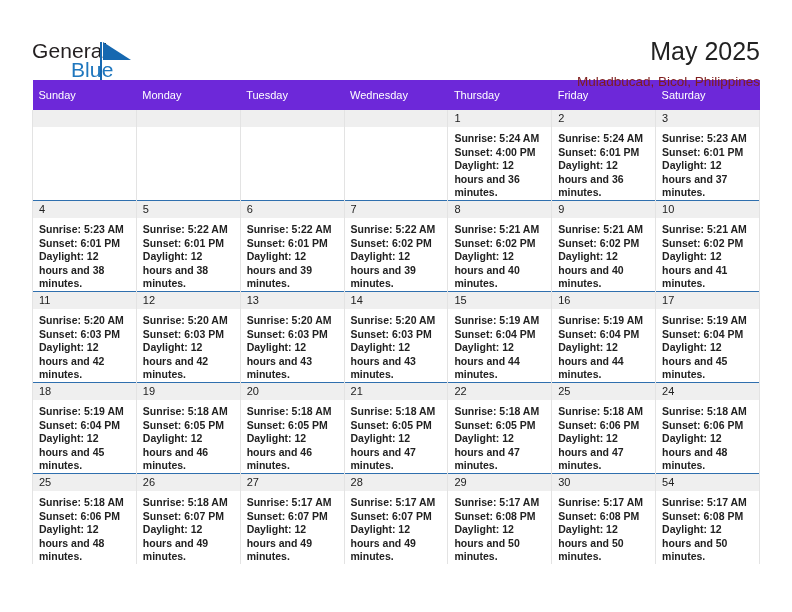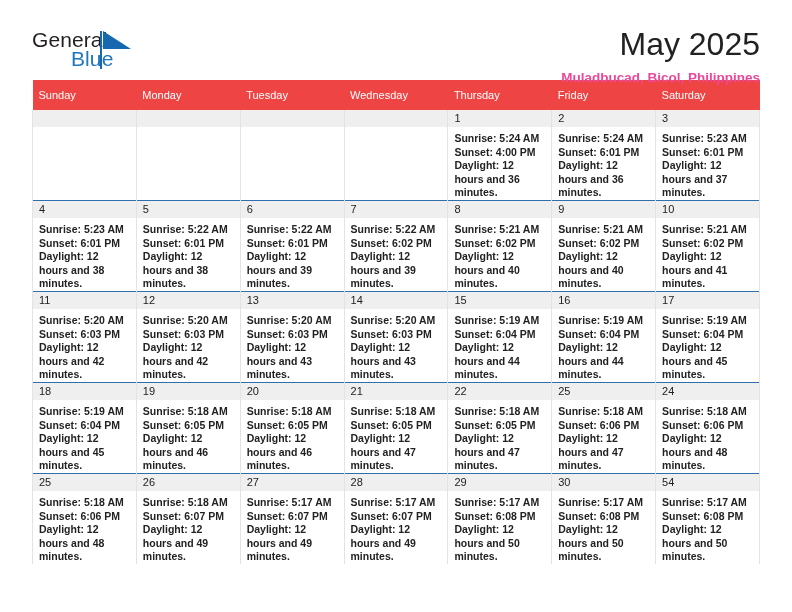--- a/index.html
+++ b/index.html
@@ -20,21 +20,21 @@
     height: 612px;
     box-sizing: border-box;
     padding: 0 32px;
   }
 
   
   .top {
     display: flex;
     justify-content: space-between;
     align-items: flex-start;
-    padding-top: 27px;
+    padding-top: 38px;
     height: 72px;
     box-sizing: border-box;
     gap: 24px;
   }
   .logo {
     position: relative;
     width: 120px;
     height: 50px;
     line-height: 1;
     user-select: none;
@@ -70,42 +70,41 @@
     top: 4px;
     width: 2px;
     height: 38px;
     background: #1668b0;
   }
 
   .titles {
     text-align: right;
   }
   .cal-title {
-    font-size: 32px;
+    font-size: 25px;
     color: #222222;
     line-height: 1.1;
     white-space: nowrap;
   }
   .cal-sub {
     font-size: 13.5px;
-    color: #ec4899;
+    color: #7f1d1d;
     margin-top: 8px;
     white-space: nowrap;
-    font-weight: bold;
   }
 
   
   .calendar {
     margin-top: 8px;
     width: 728px;
     border-collapse: collapse;
     table-layout: fixed;
   }
   .calendar th {
-    background: #ef4444;
+    background: #6d28d9;
     color: #ffffff;
     font-size: 11px;
     font-weight: normal;
     text-align: left;
     padding: 5px 0 5px 6px;
     border: none;
     height: 20px;
     vertical-align: middle;
   }
   .calendar td {

